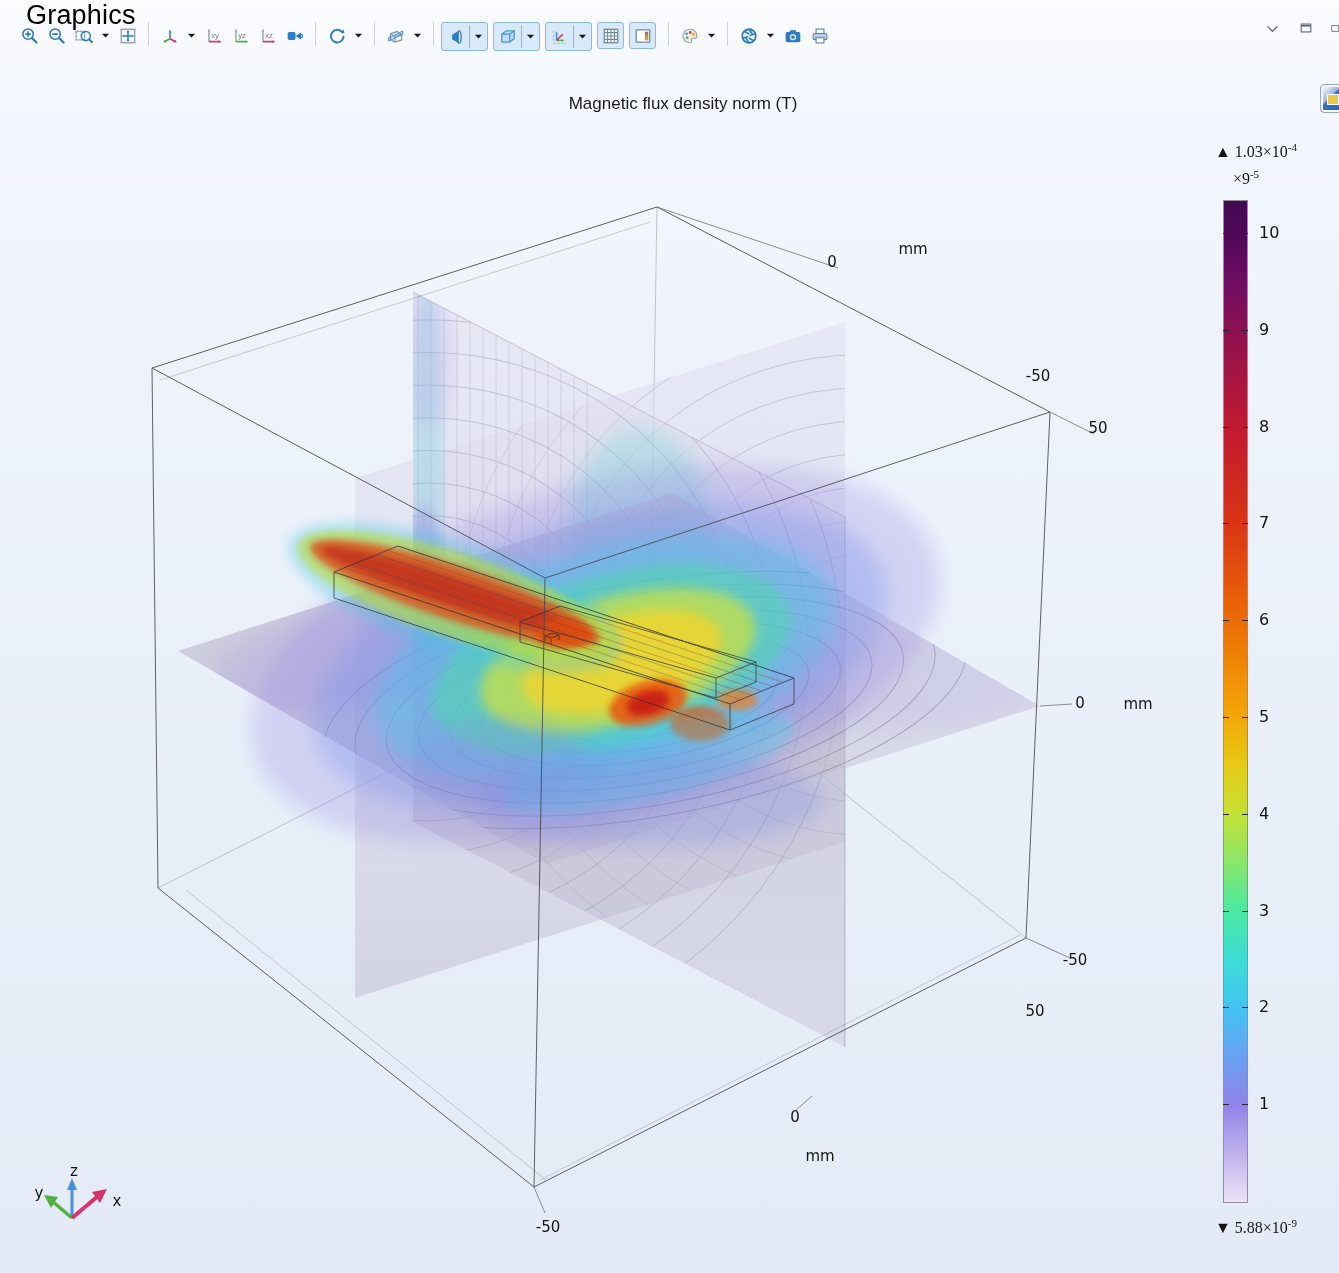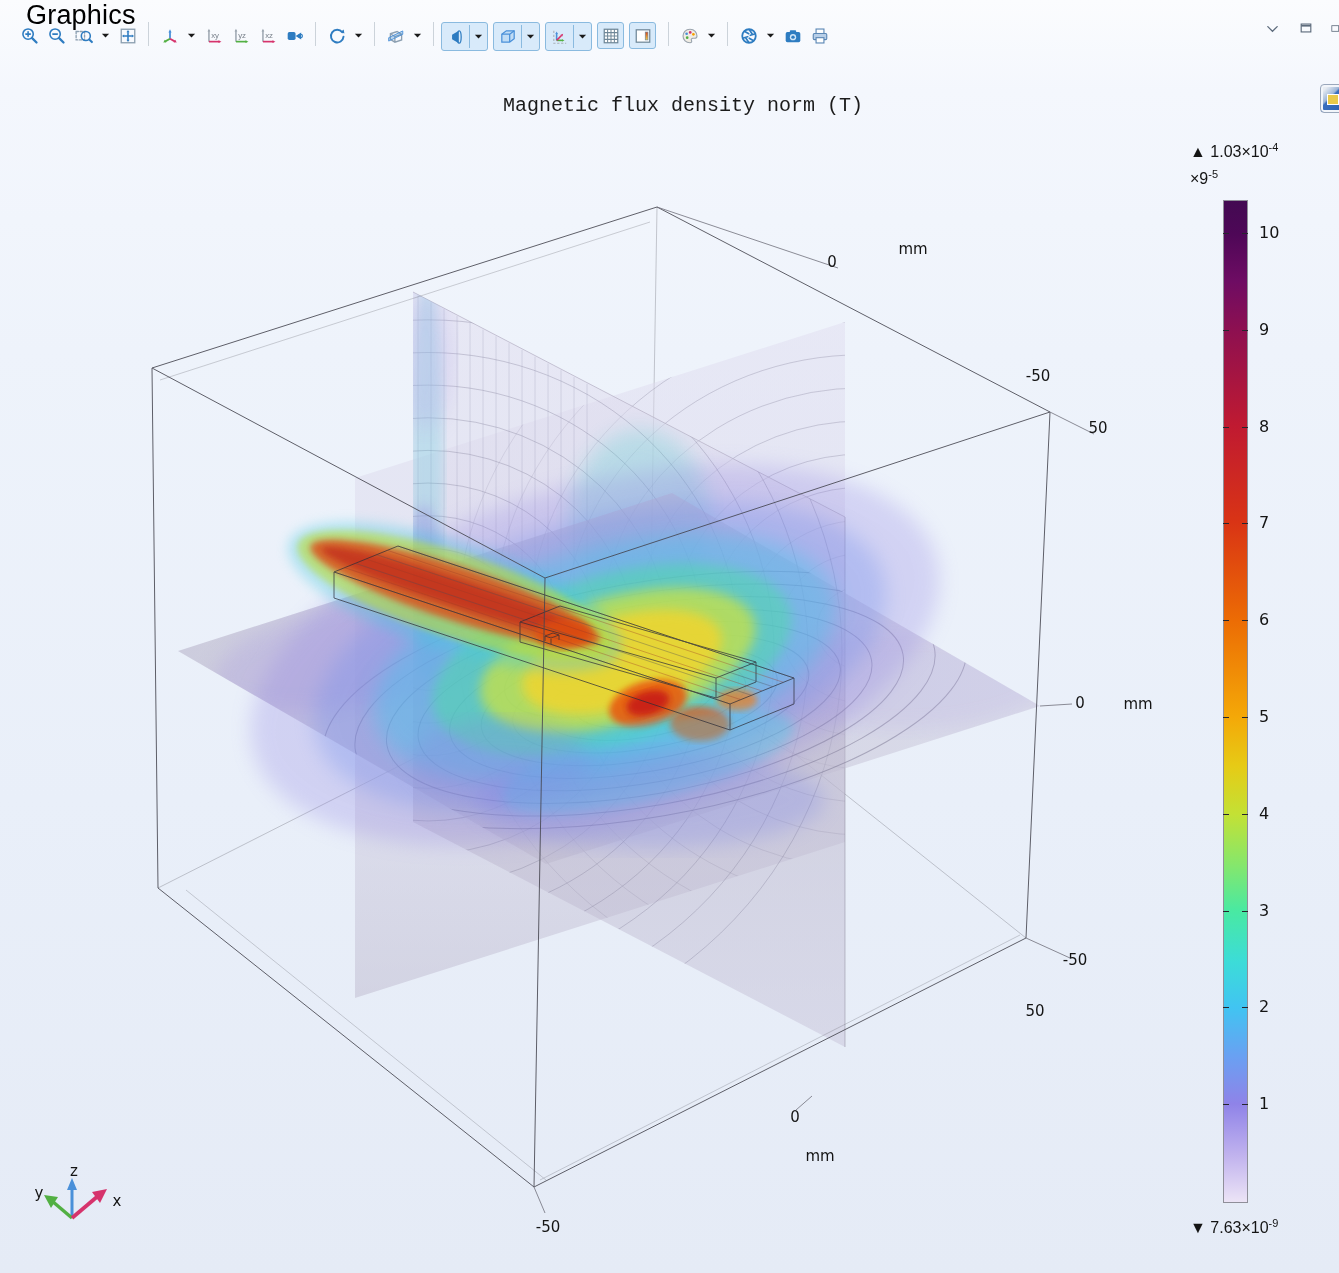--- a/index.html
+++ b/index.html
@@ -19,31 +19,31 @@
   .sep{width:1px;height:24px;background:#ccd3da;margin:0 7px}
   .split{display:flex;align-items:center;border:1px solid transparent;border-radius:3px}
   .split .dv{width:1px;height:23px;background:transparent}
   .split.on{background:#d8eafa;border-color:#8abadf;margin-right:5px}
   .split.on .dv{background:#8abadf}
   .tb.on{background:#d8eafa;border:1px solid #8abadf;margin-right:5px}
   .ic{stroke:#2e7cc1;fill:none;stroke-width:1.4;stroke-linecap:round}
   .icg{stroke:#8da0b2;fill:none;stroke-width:1.2;stroke-linecap:round}
   
   .plot-title{position:absolute;top:94px;left:683px;transform:translateX(-50%);
-      font-family:Liberation Mono, monospace;font-size:20px;color:#1b1b1b;white-space:nowrap}
+      font-family:Liberation Sans, sans-serif;font-size:17px;color:#1b1b1b;white-space:nowrap}
   
   .scene-label{position:absolute;transform:translate(-50%,-50%);font-family:"DejaVu Sans",sans-serif;
       font-size:15px;color:#141414;white-space:nowrap}
   
   .cbar{position:absolute;left:1223px;top:200px;width:25px;height:1003px;border:1px solid #8f8f99;box-sizing:border-box}
   .cbar-tick{position:absolute;left:0;width:100%;height:0}
   .cbar-tick::before{content:"";position:absolute;left:0;top:0;width:6px;height:1px;background:#26262e}
   .cbar-tick::after{content:"";position:absolute;right:0;top:0;width:6px;height:1px;background:#26262e}
   .cbar-lbl{position:absolute;left:36px;top:-10px;font-family:"DejaVu Sans",sans-serif;font-size:16px;color:#141414}
-  .leg-txt{position:absolute;font-family:Liberation Sans, sans-serif;font-size:16px;color:#141414;text-align:left;white-space:nowrap}
+  .leg-txt{position:absolute;font-family:Liberation Serif, serif;font-size:16px;color:#141414;text-align:center;white-space:nowrap}
   .leg-txt sup{font-size:11px}
   
   .edge-icon{position:absolute;left:1320px;top:84px;width:24px;height:27px;border-radius:4px;
      background:linear-gradient(135deg,#e8ecf2 15%,#9db6d8 40%,#3a6fbe 45%,#2a5fb0 100%);
      border:1px solid #9aa7bb;box-shadow:inset 0 0 0 2px #f2f5fa}
   .edge-icon::after{content:"";position:absolute;left:6px;top:9px;width:10px;height:9px;background:#e9c94a;border:1px solid #fff}
 </style>
 </head>
 <body>
 
@@ -542,16 +542,16 @@
       <span class="cbar-lbl">3</span>
     </div>
     <div class="cbar-tick" style="top: 807.4px;">
       <span class="cbar-lbl">2</span>
     </div>
     <div class="cbar-tick" style="top: 904.2px;">
       <span class="cbar-lbl">1</span>
     </div>
   </div>
 <div class="leg-txt" style="top:1217px;left:1190px;width:132px">
-  <span>▼</span>&nbsp;<span>7.63×10</span><sup>-9</sup>
+  <span>▼</span>&nbsp;<span>5.88×10</span><sup>-9</sup>
 </div>
 
 <div class="edge-icon"></div>
 
 </body></html>

